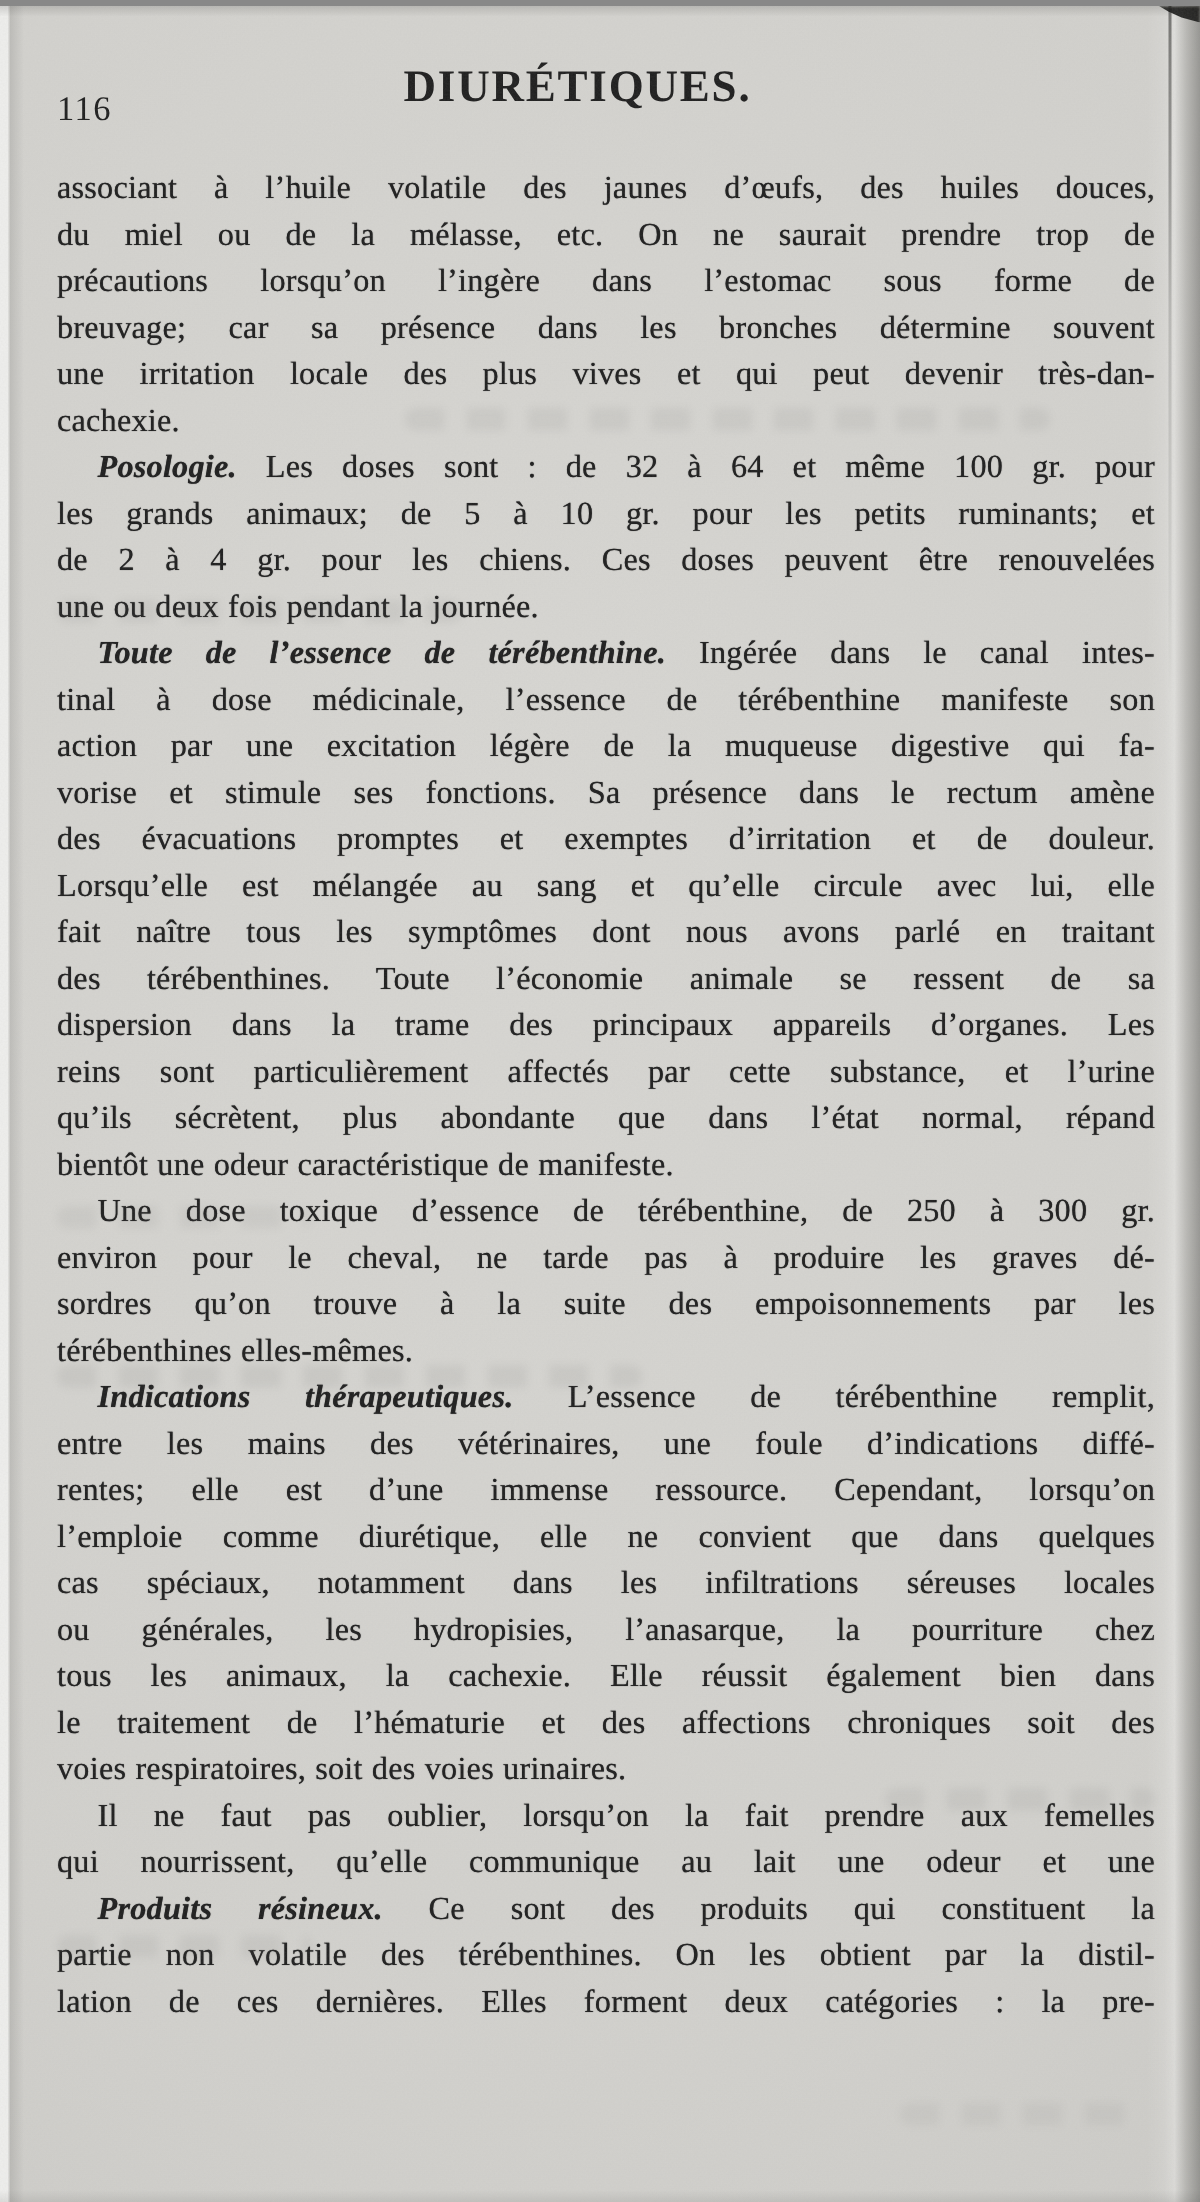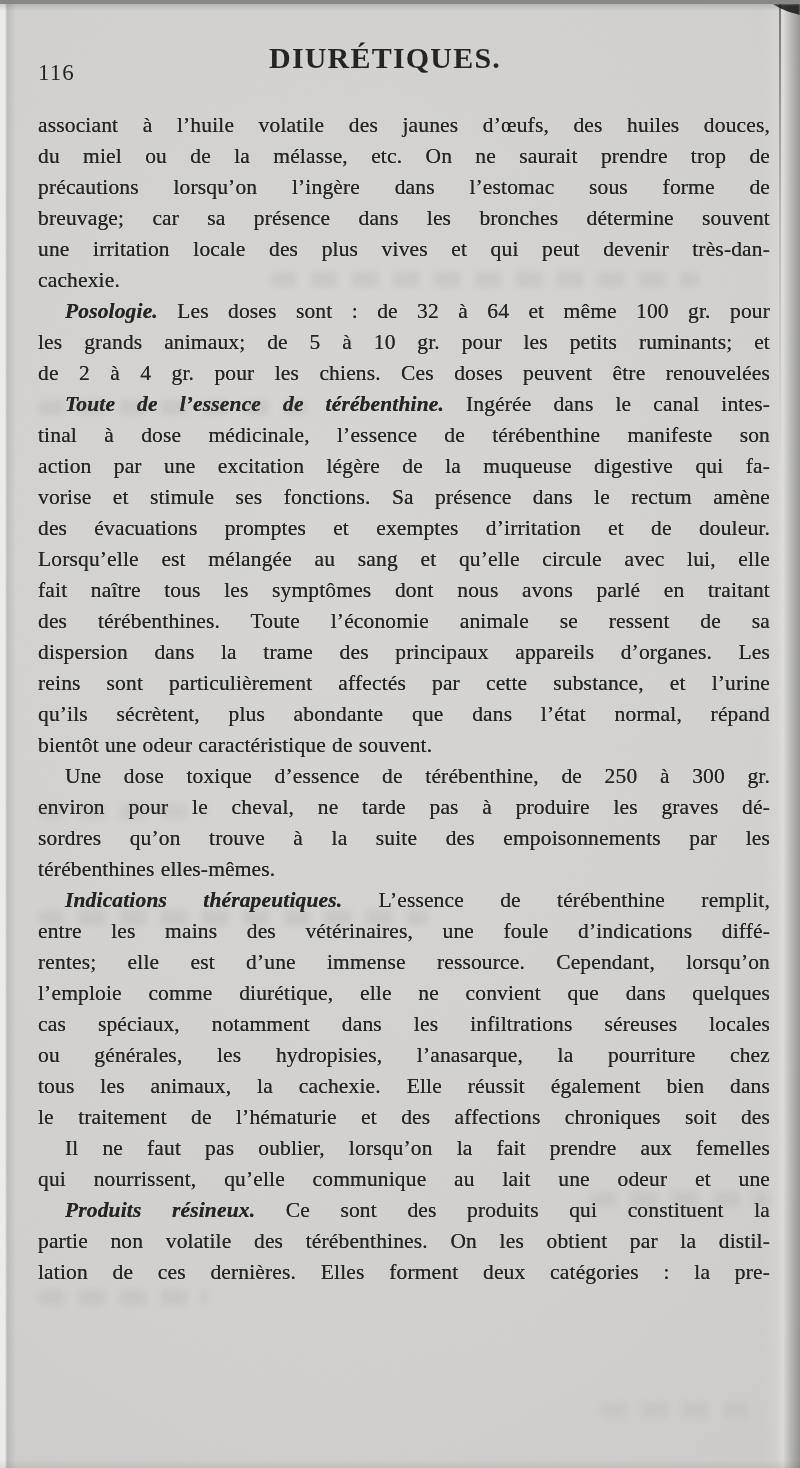--- a/index.html
+++ b/index.html
@@ -62,50 +62,52 @@
         <div class="line">du miel ou de la mélasse, etc. On ne saurait prendre trop de</div>
         <div class="line">précautions lorsqu’on l’ingère dans l’estomac sous forme de</div>
         <div class="line">breuvage; car sa présence dans les bronches détermine souvent</div>
         <div class="line">une irritation locale des plus vives et qui peut devenir très-dan-</div>
         <div class="line last">cachexie.</div>
       </div>
       <div>
         <div class="line indent"><span class="lead">Posologie.</span> Les doses sont : de 32 à 64 et même 100 gr. pour</div>
         <div class="line">les grands animaux; de 5 à 10 gr. pour les petits ruminants; et</div>
         <div class="line">de 2 à 4 gr. pour les chiens. Ces doses peuvent être renouvelées</div>
+        <div class="line last">une ou deux fois pendant la journée.</div>
       </div>
       <div>
         <div class="line indent"><span class="lead">Toute de l’essence de térébenthine.</span> Ingérée dans le canal intes-</div>
         <div class="line">tinal à dose médicinale, l’essence de térébenthine manifeste son</div>
         <div class="line">action par une excitation légère de la muqueuse digestive qui fa-</div>
         <div class="line">vorise et stimule ses fonctions. Sa présence dans le rectum amène</div>
         <div class="line">des évacuations promptes et exemptes d’irritation et de douleur.</div>
         <div class="line">Lorsqu’elle est mélangée au sang et qu’elle circule avec lui, elle</div>
         <div class="line">fait naître tous les symptômes dont nous avons parlé en traitant</div>
         <div class="line">des térébenthines. Toute l’économie animale se ressent de sa</div>
         <div class="line">dispersion dans la trame des principaux appareils d’organes. Les</div>
         <div class="line">reins sont particulièrement affectés par cette substance, et l’urine</div>
         <div class="line">qu’ils sécrètent, plus abondante que dans l’état normal, répand</div>
-        <div class="line last">bientôt une odeur caractéristique de souvent.</div>
+        <div class="line last">bientôt une odeur caractéristique de manifeste.</div>
       </div>
       <div>
         <div class="line indent">Une dose toxique d’essence de térébenthine, de 250 à 300 gr.</div>
         <div class="line">environ pour le cheval, ne tarde pas à produire les graves dé-</div>
         <div class="line">sordres qu’on trouve à la suite des empoisonnements par les</div>
         <div class="line last">térébenthines elles-mêmes.</div>
       </div>
       <div>
         <div class="line indent"><span class="lead">Indications thérapeutiques.</span> L’essence de térébenthine remplit,</div>
         <div class="line">entre les mains des vétérinaires, une foule d’indications diffé-</div>
         <div class="line">rentes; elle est d’une immense ressource. Cependant, lorsqu’on</div>
         <div class="line">l’emploie comme diurétique, elle ne convient que dans quelques</div>
         <div class="line">cas spéciaux, notamment dans les infiltrations séreuses locales</div>
         <div class="line">ou générales, les hydropisies, l’anasarque, la pourriture chez</div>
         <div class="line">tous les animaux, la cachexie. Elle réussit également bien dans</div>
         <div class="line">le traitement de l’hématurie et des affections chroniques soit des</div>
+        <div class="line last">voies respiratoires, soit des voies urinaires.</div>
       </div>
       <div>
         <div class="line indent">Il ne faut pas oublier, lorsqu’on la fait prendre aux femelles</div>
         <div class="line">qui nourrissent, qu’elle communique au lait une odeur et une</div>
       </div>
       <div>
         <div class="line indent"><span class="lead">Produits résineux.</span> Ce sont des produits qui constituent la</div>
         <div class="line">partie non volatile des térébenthines. On les obtient par la distil-</div>
         <div class="line">lation de ces dernières. Elles forment deux catégories : la pre-</div>
       </div>

